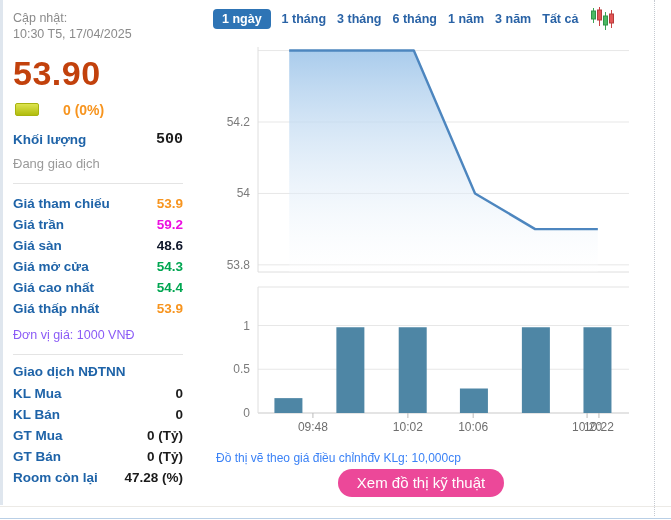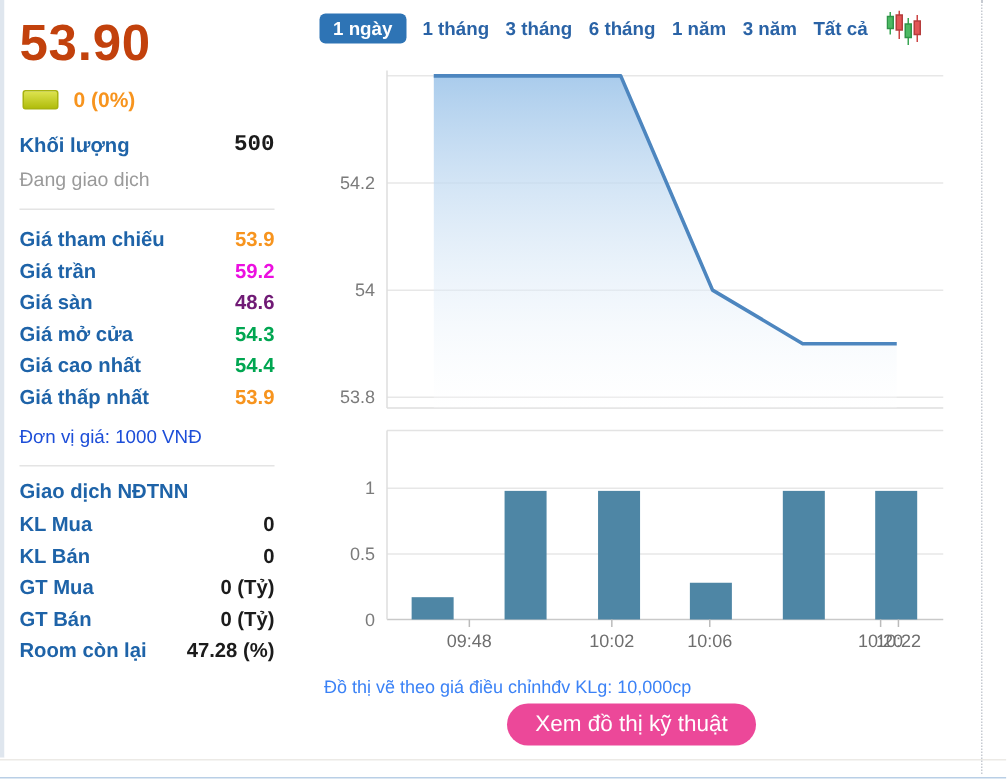--- a/index.html
+++ b/index.html
@@ -3,31 +3,31 @@
 <meta charset="utf-8">
 <style>
   html,body{margin:0;padding:0;background:#fff;}
   .screen{position:relative;width:671px;height:520px;background:#fff;overflow:hidden;
           font-family:"Liberation Sans","DejaVu Sans",sans-serif;color:#333;}
   .left-strip{position:absolute;left:0;top:0;width:3px;height:505px;background:#dfe6ee;}
   
   .sidebar{position:absolute;left:3px;top:0;width:202px;height:505px;padding:10px 22px 0 10px;box-sizing:border-box;background:#fff;}
   .upd{font-size:12.5px;color:#8b8b8b;line-height:1.3;margin-bottom:13px;}
   .big-price{font-size:34px;font-weight:bold;color:#c2410c;letter-spacing:.5px;line-height:1;margin:2px 0 12px 0;}
-  .chg-row{display:flex;align-items:center;gap:10px;margin:0 0 10px 2px;}
+  .chg-row{display:flex;align-items:center;gap:24px;margin:0 0 10px 2px;}
   .chg-sq{width:22px;height:11px;border-radius:2px;background:linear-gradient(#dde34f,#b1bd0d);border:1px solid #a8b30f;}
   .chg-txt{font-size:14px;font-weight:bold;color:#f7941e;}
   .krow{display:flex;justify-content:space-between;align-items:center;height:21px;}
   .krow .lbl{color:#1e63a8;font-weight:bold;font-size:13.5px;}
   .krow .val{font-weight:bold;font-size:13.5px;color:#1b1b1b;}
   .vol-row{margin-bottom:4px;height:24px;}
   .vol-row .val{font-size:15px;font-family:Liberation Mono, monospace;}
   .status{font-size:13px;color:#9a9a9a;margin:4px 0 0 0;}
   .divider{border:none;border-top:1px solid #e4e4e4;margin:12px 0 9px 0;}
-  .unit-note{font-size:12.5px;color:#1d4ed8;margin-top:9px;}
+  .unit-note{font-size:12.5px;color:#8b5cf6;margin-top:9px;}
   .sec-title{color:#1e63a8;font-weight:bold;font-size:13.5px;margin:2px 0 4px 0;}
   
   .tabbar{position:absolute;left:213px;top:7px;display:flex;align-items:center;gap:11px;justify-content:space-between;}
   .tab{font-size:12.5px;font-weight:bold;color:#2a63a6;cursor:pointer;white-space:nowrap;padding:3px 0;}
   .tab.active{background:#2e74b5;color:#fff;border-radius:4px;padding:3px 9px;}
   .candle-ic{display:inline-block;margin-left:2px;cursor:pointer;line-height:0;}
   .chart-abs{position:absolute;left:213px;}
   svg text{font-family:"Liberation Sans","DejaVu Sans",sans-serif;}
   .foot-notes{position:absolute;left:216px;top:451px;width:424px;display:flex;justify-content:flex-start;
               font-size:12px;color:#3b82f6;}
@@ -38,20 +38,24 @@
   .bottom-line{position:absolute;left:0;top:518px;width:671px;height:1px;background:#b9cfe6;}
   .col-sep{position:absolute;left:654px;top:0;height:516px;border-left:1px dotted #c6cad1;}
 </style>
 </head>
 <body>
 
 <div class="screen">
   <div class="left-strip"></div>
 
   <aside class="sidebar">
+    <div class="upd">
+      <div>Cập nhật:</div>
+      <div>10:30 T5, 17/04/2025</div>
+    </div>
     <div class="big-price">53.90</div>
     <div class="chg-row">
       <span class="chg-sq"></span>
       <span class="chg-txt">0 (0%)</span>
     </div>
     <div class="krow vol-row">
       <span class="lbl">Khối lượng</span>
       <span class="val">500</span>
     </div>
     <div class="status">Đang giao dịch</div>
@@ -60,21 +64,21 @@
         <div class="krow">
           <span class="lbl">Giá tham chiếu</span>
           <span class="val" style="color: rgb(247, 148, 30);">53.9</span>
         </div>
         <div class="krow">
           <span class="lbl">Giá trần</span>
           <span class="val" style="color: rgb(236, 15, 224);">59.2</span>
         </div>
         <div class="krow">
           <span class="lbl">Giá sàn</span>
-          <span class="val" style="color: #701a75;">48.6</span>
+          <span class="val" style="color: #0f172a;">48.6</span>
         </div>
         <div class="krow">
           <span class="lbl">Giá mở cửa</span>
           <span class="val" style="color: rgb(0, 166, 81);">54.3</span>
         </div>
         <div class="krow">
           <span class="lbl">Giá cao nhất</span>
           <span class="val" style="color: rgb(0, 166, 81);">54.4</span>
         </div>
         <div class="krow">

